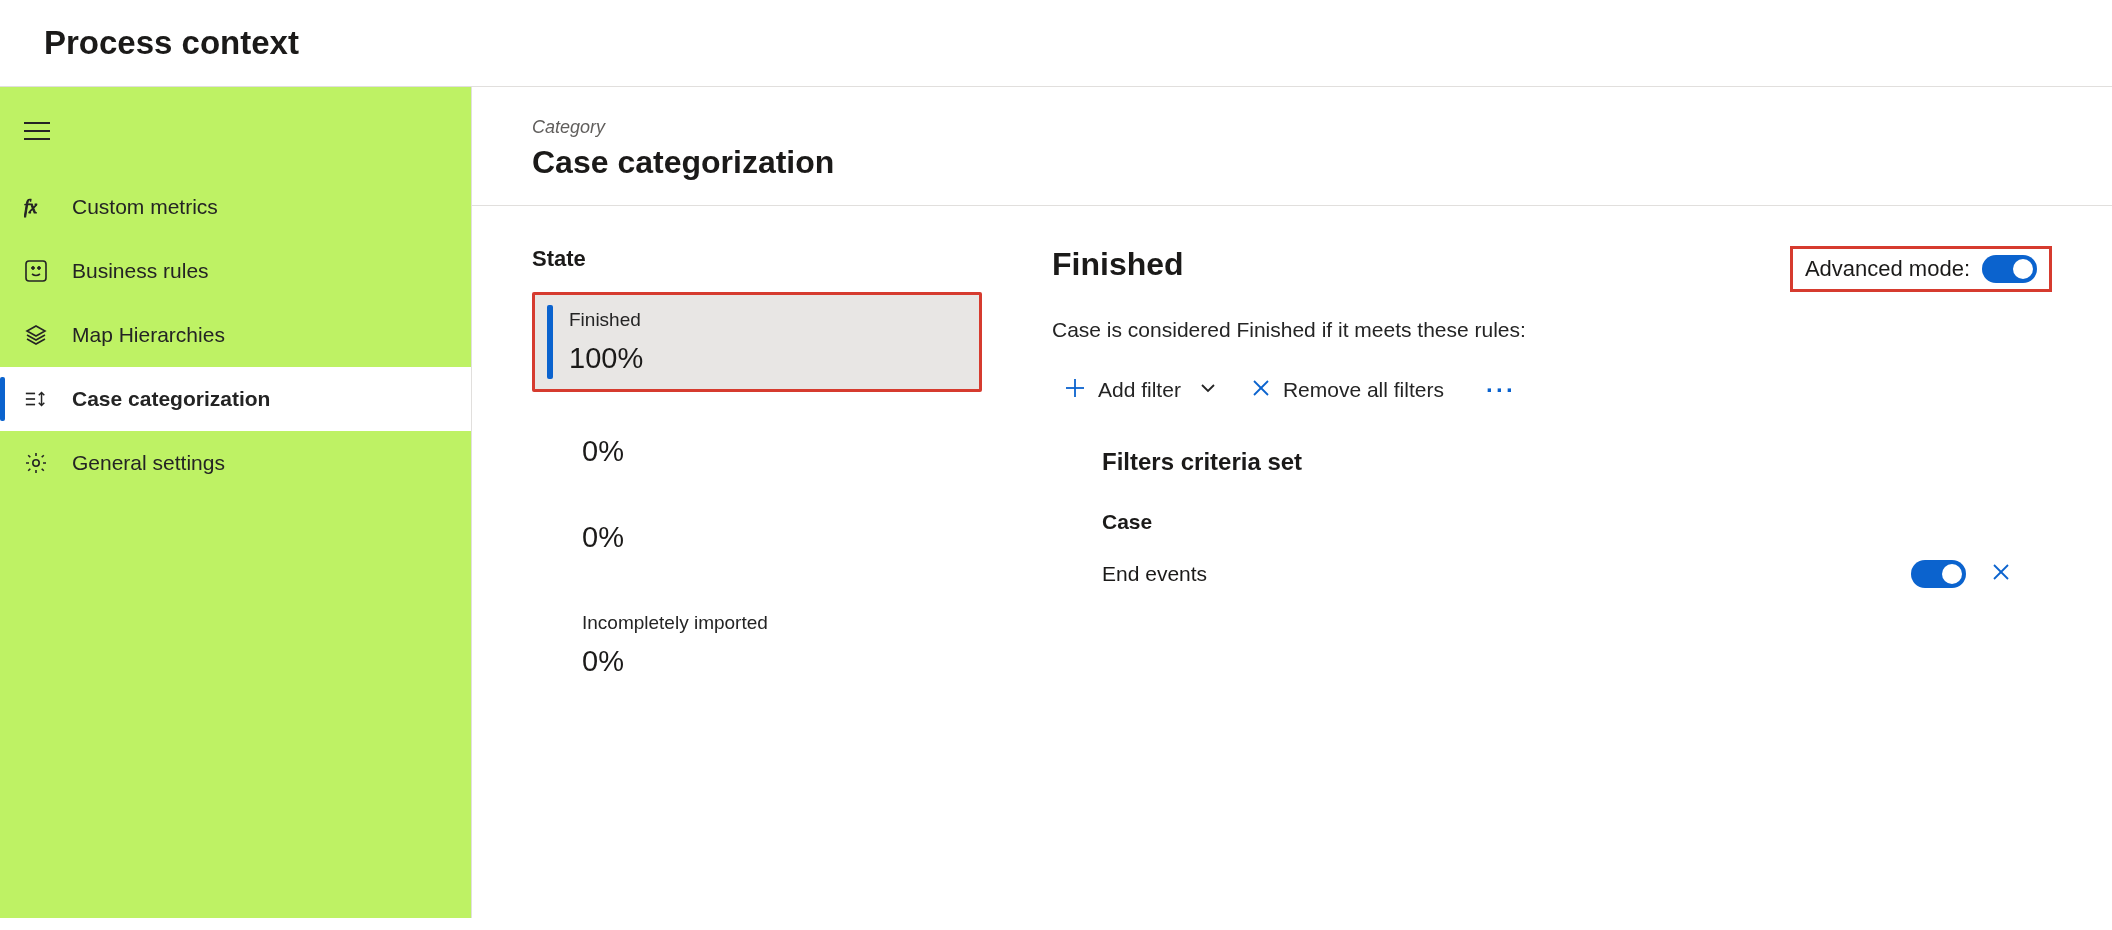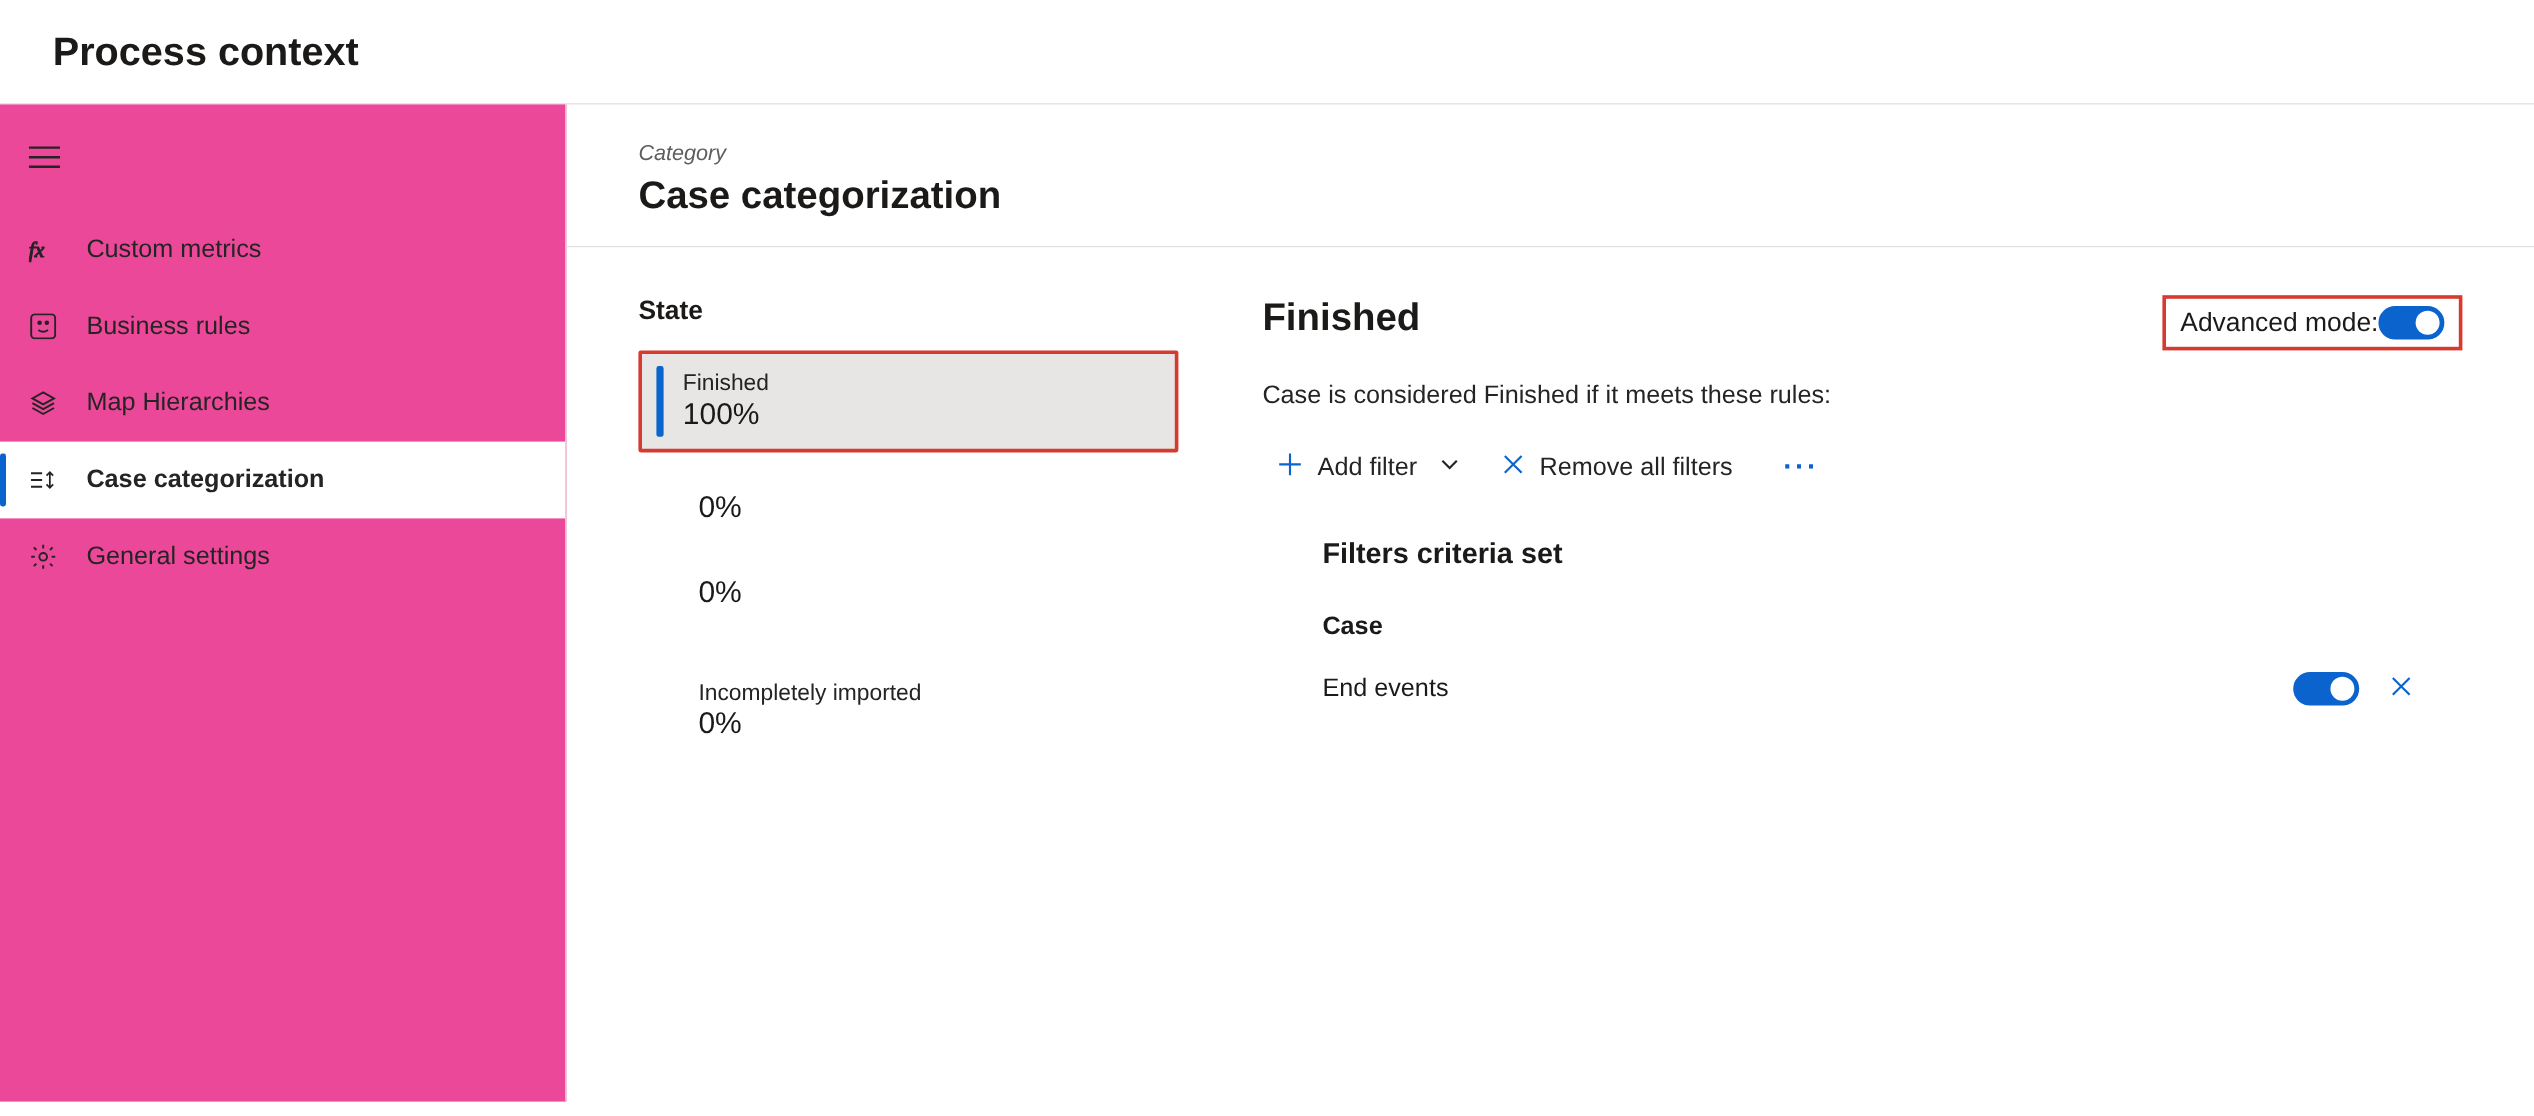--- a/index.html
+++ b/index.html
@@ -19,21 +19,21 @@
       font-size: 33px;
       font-weight: 600;
       color: #1b1a19;
     }
     .layout {
       display: flex;
       height: calc(100% - 99px);
     }
     .sidebar {
       width: 472px;
-      background: #ec4899;
+      background: #bef264;
       border-right: 1px solid #e1dfdd;
       padding-top: 24px;
     }
     .hamburger {
       padding: 10px 20px 30px 24px;
       cursor: pointer;
       display: inline-block;
     }
     .hamburger svg { display: block; }
     .sidebar-item {
@@ -116,38 +116,39 @@
       width: 6px;
       background: #0b63ce;
       border-radius: 2px;
     }
     .state-item {
       padding: 14px 20px 14px 50px;
       margin-bottom: 14px;
       cursor: pointer;
     }
     .state-name { font-size: 19px; color: #242424; }
-    .state-value { font-size: 25px; font-weight: 500; color: #1b1a19; margin-top: 0; }
+    .state-value { font-size: 29px; font-weight: 500; color: #1b1a19; margin-top: 11px; }
     .annotation-section { margin-top: 30px; }
     .right-col { flex: 1; }
     .right-top {
       display: flex;
       justify-content: space-between;
       align-items: flex-start;
       margin-bottom: 26px;
     }
     .finished-title {
       font-size: 32px;
       font-weight: 600;
     }
     .advanced-box {
       border: 3px solid #d63b2f;
       padding: 6px 12px;
       display: flex;
       align-items: center;
+      gap: 12px;
       text-align: center;
     }
     .advanced-label { font-size: 22px; font-weight: 500; }
     .toggle {
       width: 55px;
       height: 28px;
       background: #0b63ce;
       border-radius: 14px;
       position: relative;
       cursor: pointer;

